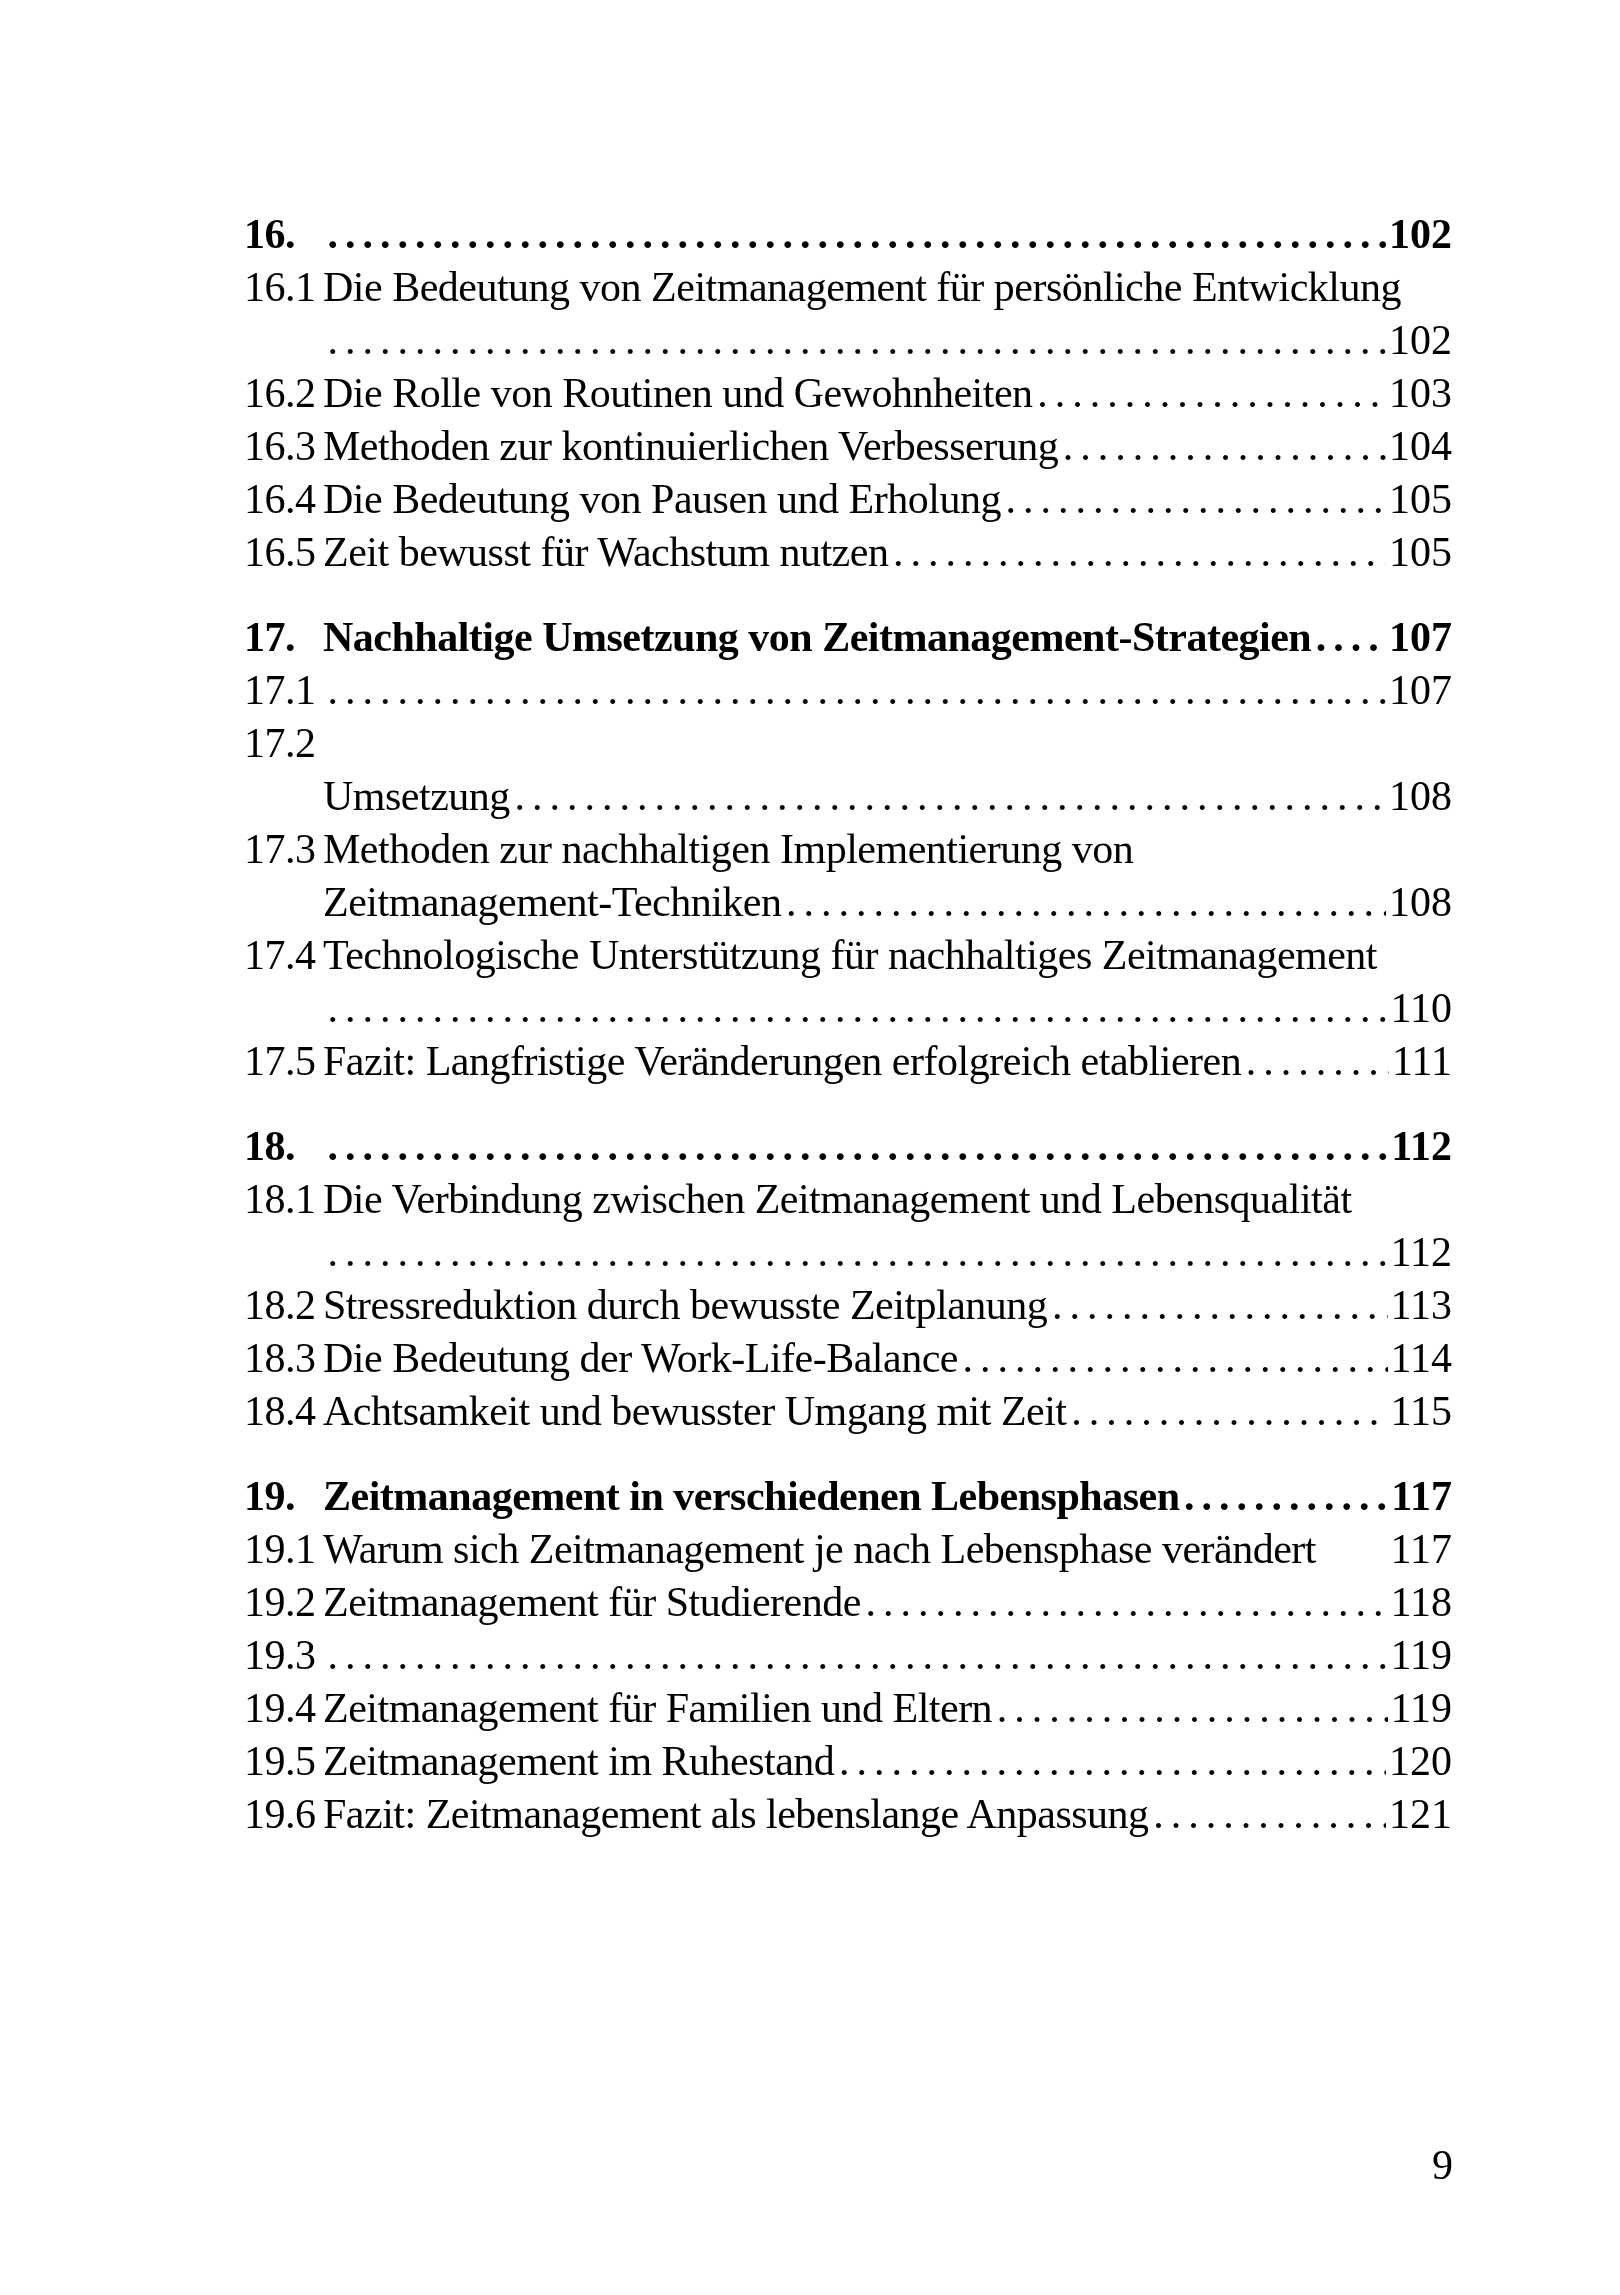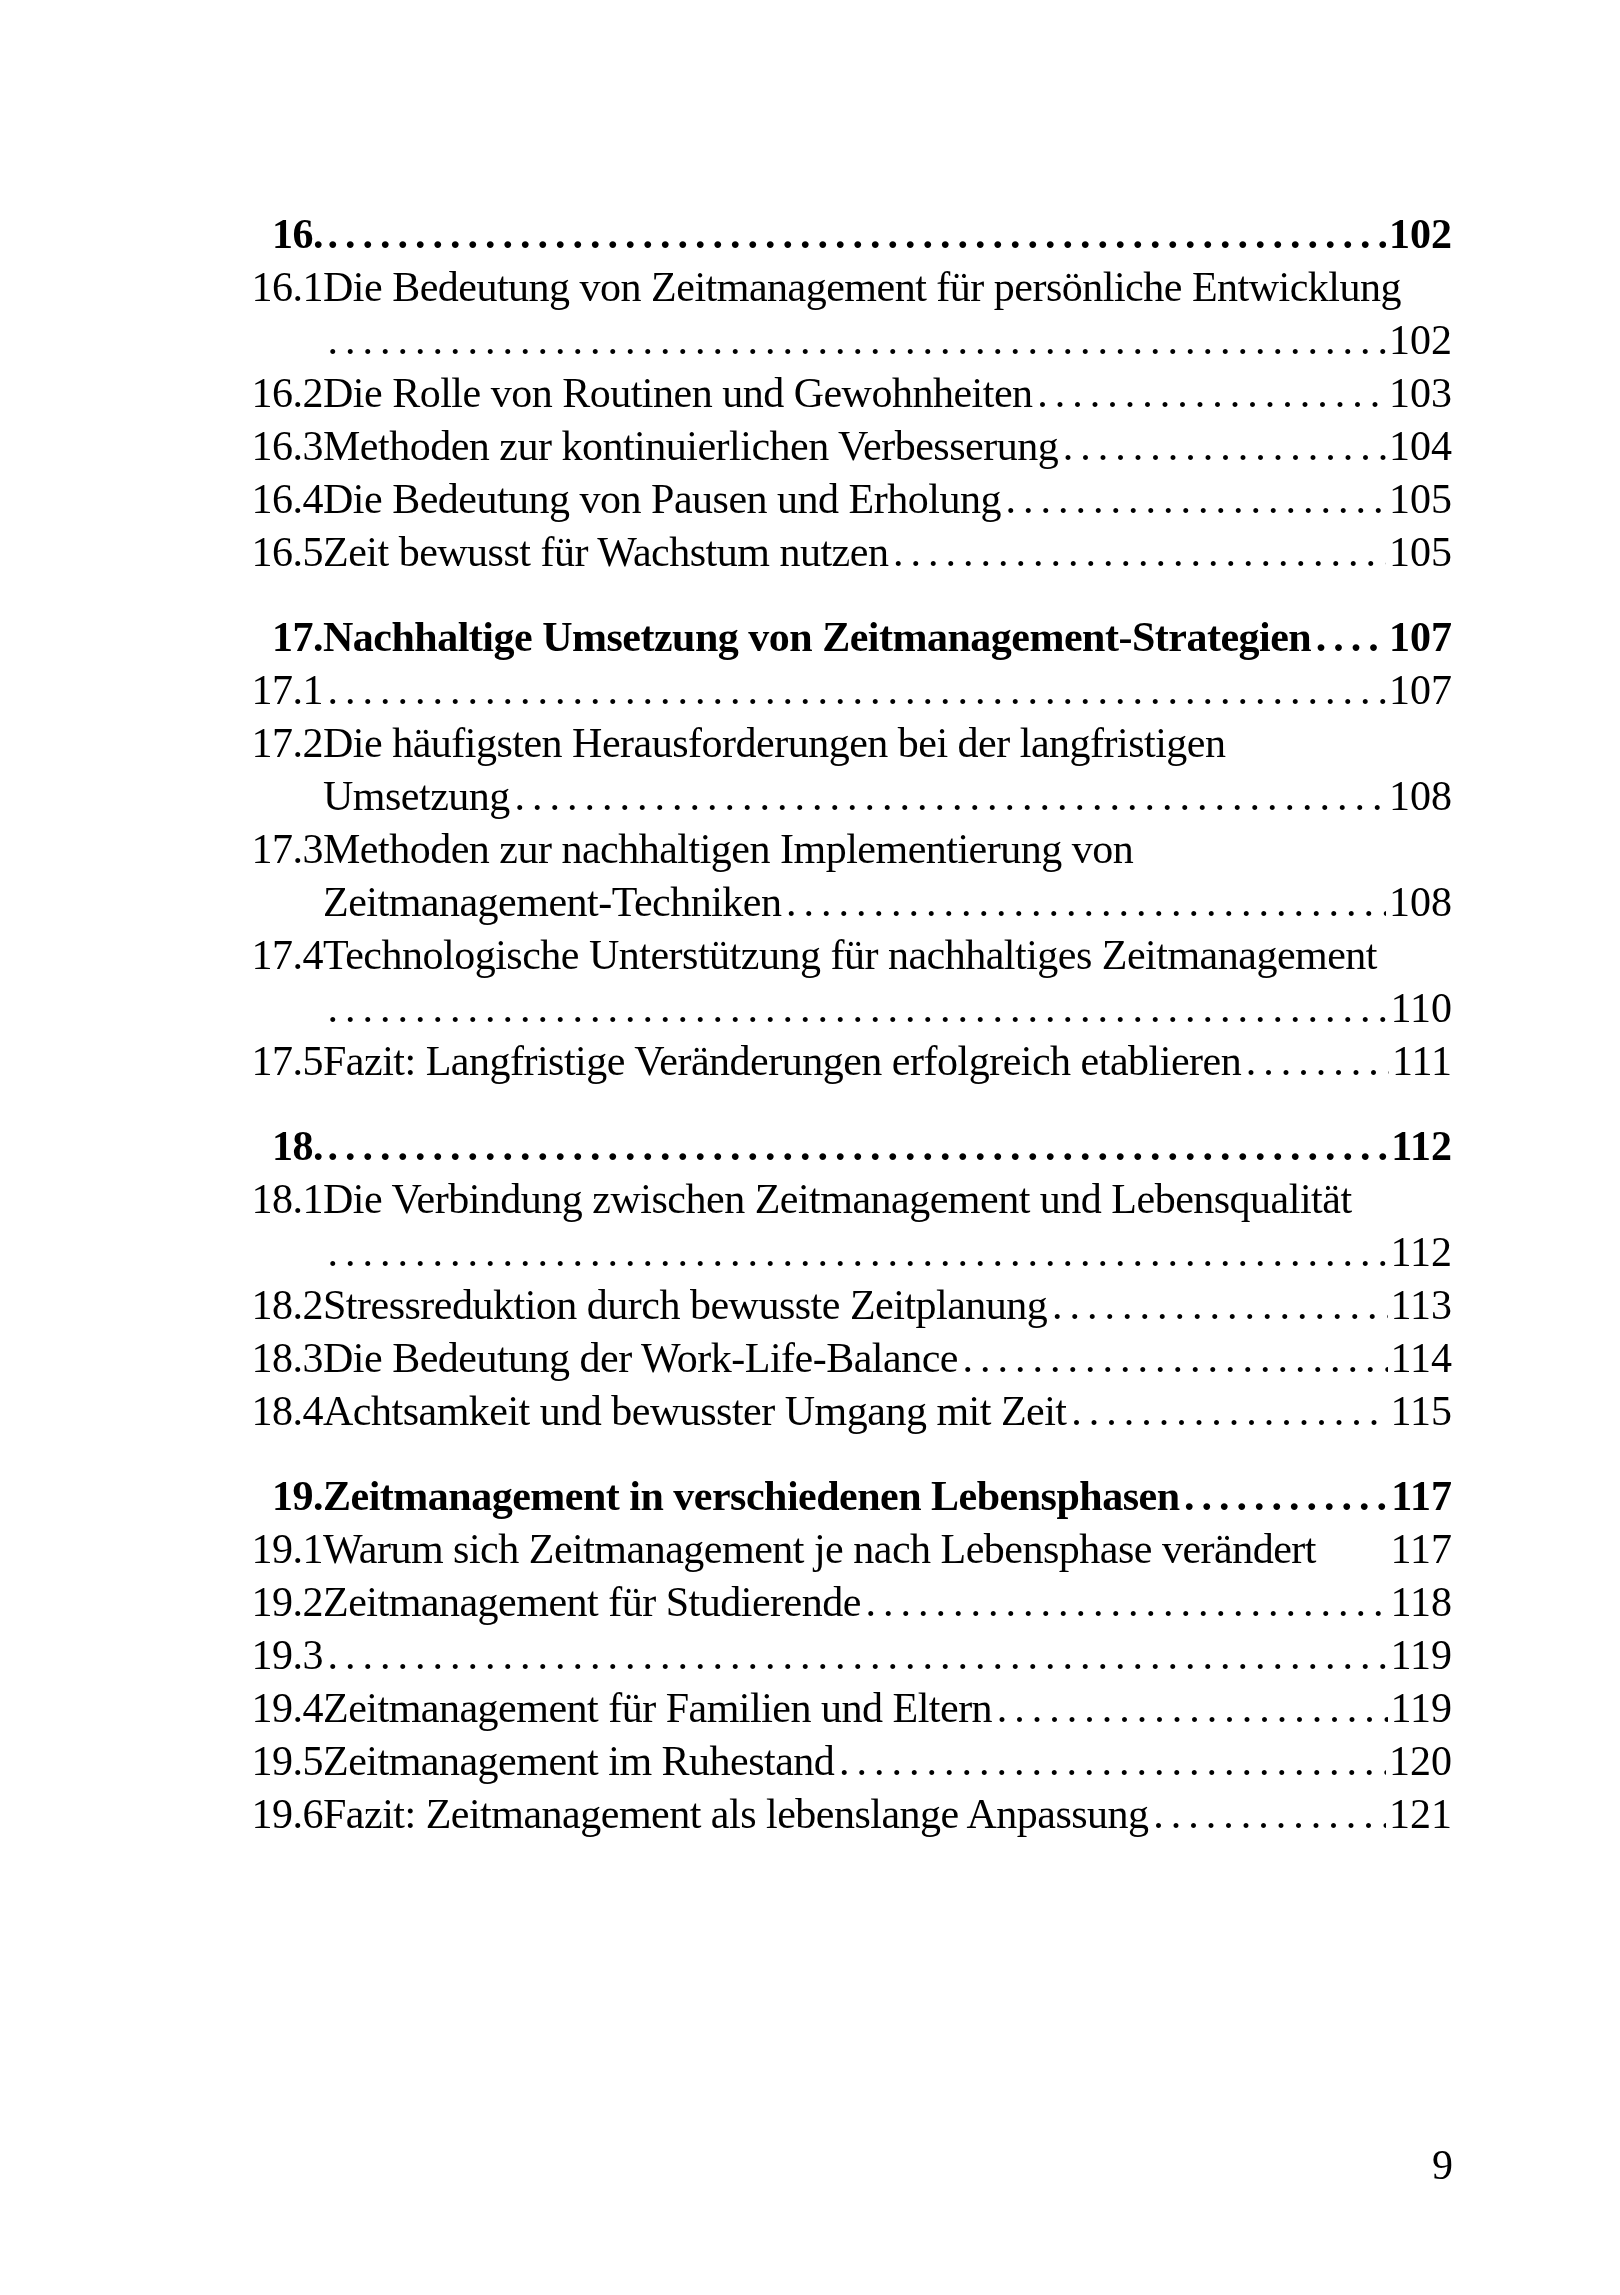--- a/index.html
+++ b/index.html
@@ -19,21 +19,20 @@
     width:1208px;
   }
   .chapter + .chapter { margin-top:32px; }
   .row {
     display:flex;
     align-items:baseline;
     height:53px;
     line-height:53px;
     font-size:42px;
     cursor:pointer;
-    text-align:right;
   }
   .row.heading { font-weight:bold; }
   .num  { flex:0 0 79px; letter-spacing:-0.5px; white-space:nowrap; }
   .txt  { flex:0 0 auto; white-space:nowrap; letter-spacing:-0.5px; }
   .txt2 { flex:0 0 auto; margin-left:79px; white-space:nowrap; letter-spacing:-0.5px; }
   .leader {
     flex:1 1 0;
     min-width:0;
     overflow:hidden;
     white-space:nowrap;
@@ -106,21 +105,20 @@
       <span class="leader"></span>
       <span class="pg">107</span>
     </div>
     <div class="row">
       <span class="num">17.1</span>
       <span class="leader"></span>
       <span class="pg">107</span>
     </div>
     <div class="row">
       <span class="num">17.2</span>
-      <span class="txt">Die häufigsten Herausforderungen bei der langfristigen</span>
     </div>
     <div class="row">
       <span class="txt2">Umsetzung</span>
       <span class="leader"></span>
       <span class="pg">108</span>
     </div>
     <div class="row">
       <span class="num">17.3</span>
       <span class="txt">Methoden zur nachhaltigen Implementierung von</span>
     </div>

